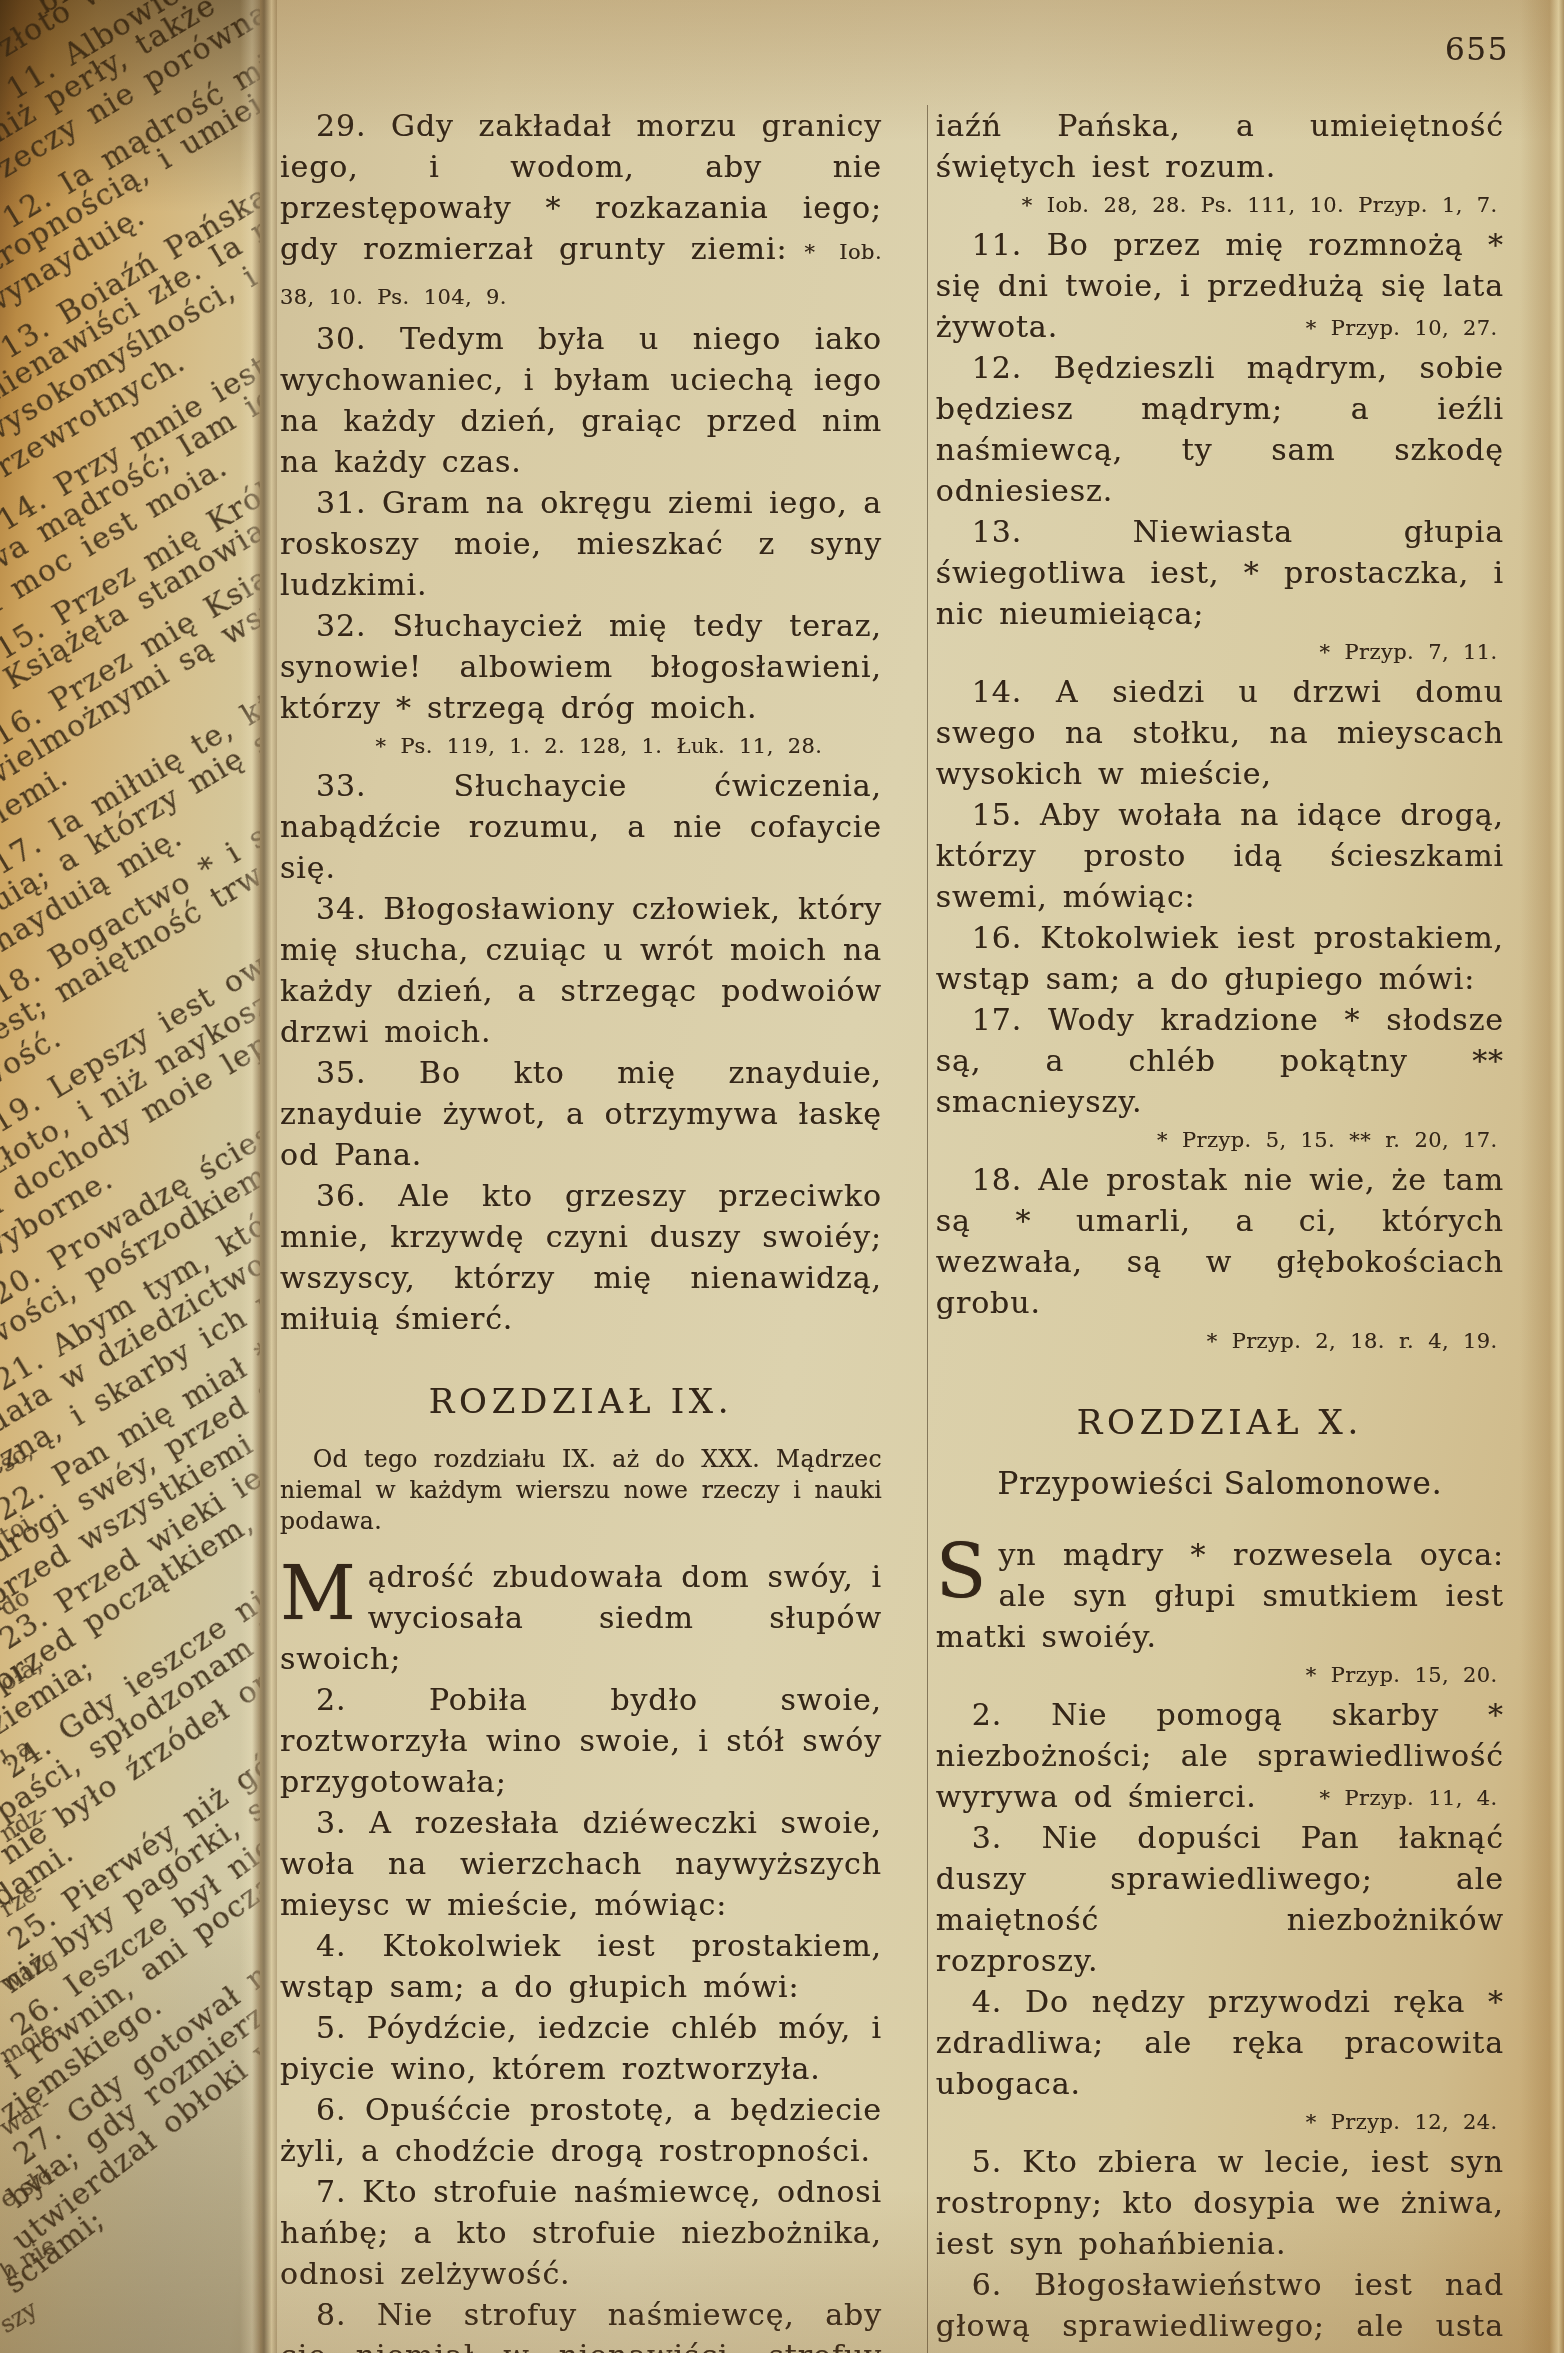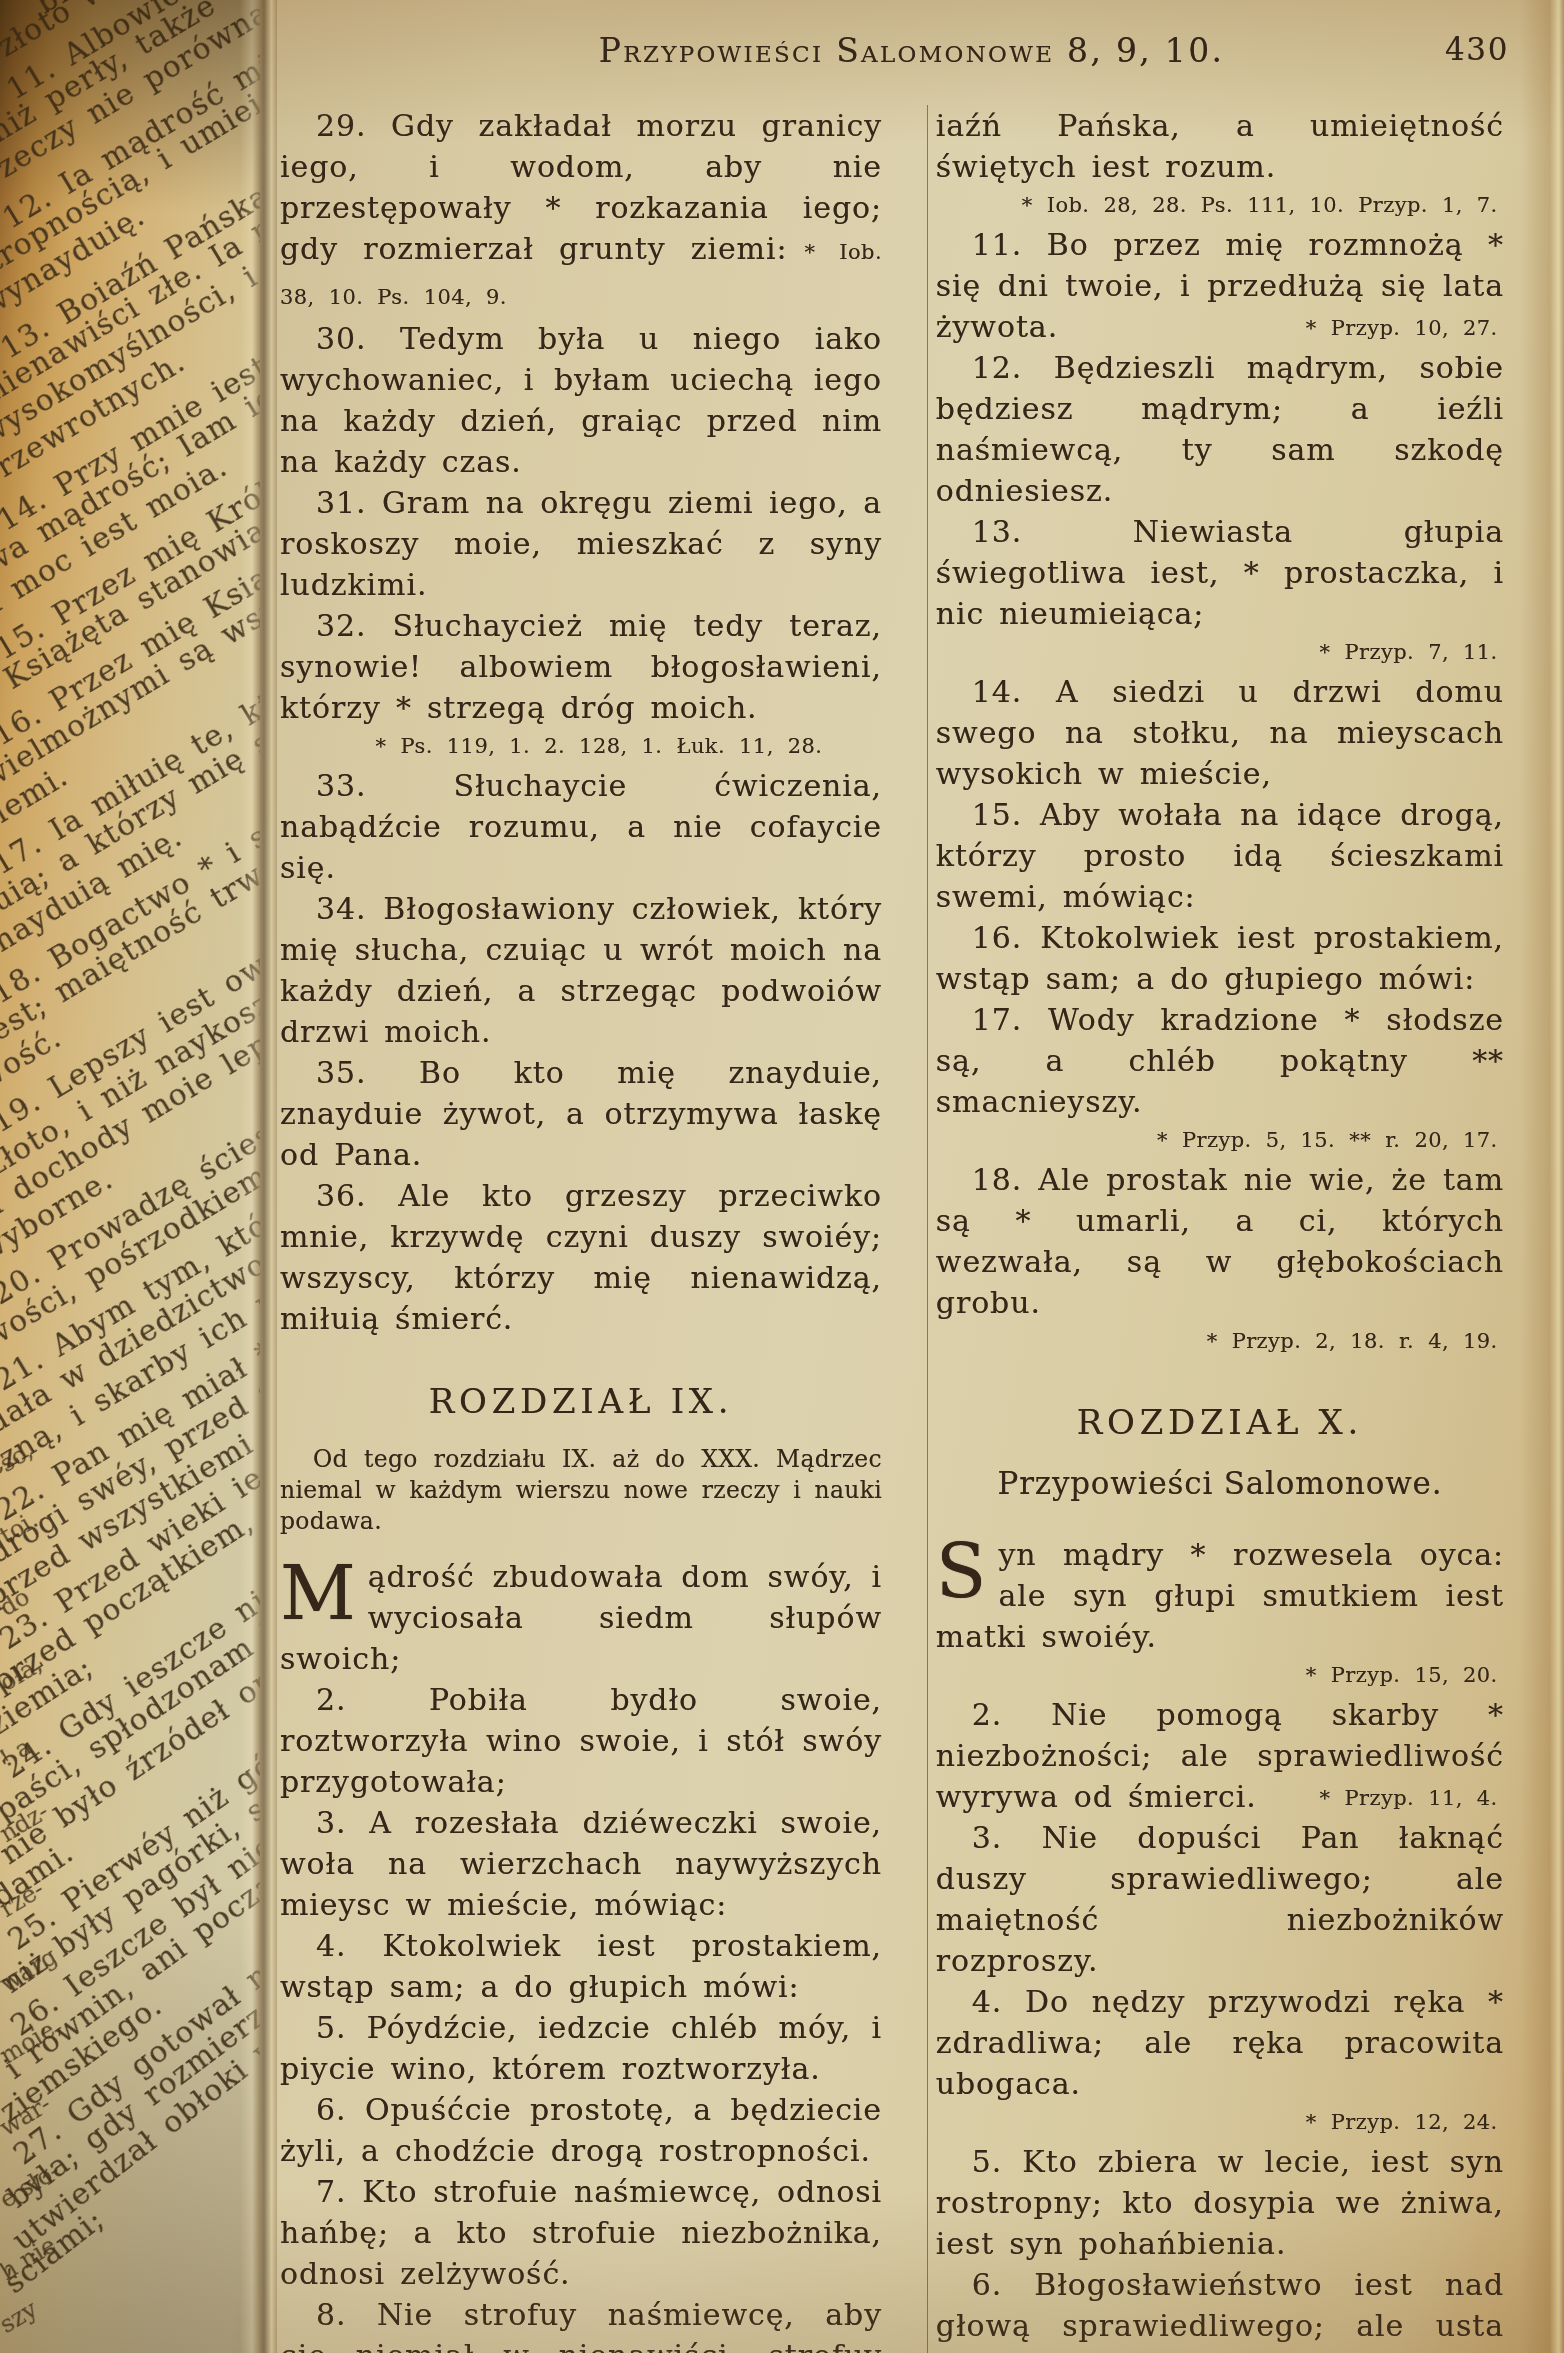--- a/index.html
+++ b/index.html
@@ -136,22 +136,21 @@
       <div class="edge-line" style="top: 2116px;">war-</div>
       <div class="edge-line" style="top: 2188px;">e sło-</div>
       <div class="edge-line" style="top: 2260px;">h nie</div>
       <div class="edge-line" style="top: 2313px;">szy</div>
     </div>
 </div>
 <div class="fold"></div>
 
 <div class="page">
   <header class="page-header">
-    <div class="header-title">Przypowieści Salomonowe 8, 9, 10.</div>
-    <div class="page-number">430</div>
+    <div class="page-number">655</div>
   </header>
   <div class="columns">
     <div class="col col-left">
         <p class="verse"><span class="vnum">29. </span>Gdy zakładał morzu granicy iego, i wodom, aby nie przestępowały * rozkazania iego; gdy rozmierzał grunty ziemi:<span class="ref-inline">* Iob. 38, 10.  Ps. 104, 9.</span></p>
         <p class="verse"><span class="vnum">30. </span>Tedym była u niego iako wychowaniec, i byłam uciechą iego na każdy dzień, graiąc przed nim na każdy czas.</p>
         <p class="verse"><span class="vnum">31. </span>Gram na okręgu ziemi iego, a roskoszy moie, mieszkać z syny ludzkimi.</p>
         <p class="verse"><span class="vnum">32. </span>Słuchaycież mię tedy teraz, synowie! albowiem błogosławieni, którzy * strzegą dróg moich.</p>
         <div class="ref-line c">* Ps. 119, 1. 2.   128, 1.   Łuk. 11, 28.</div>
         <p class="verse"><span class="vnum">33. </span>Słuchaycie ćwiczenia, nabądźcie rozumu, a nie cofaycie się.</p>
         <p class="verse"><span class="vnum">34. </span>Błogosławiony człowiek, który mię słucha, czuiąc u wrót moich na każdy dzień, a strzegąc podwoiów drzwi moich.</p>

